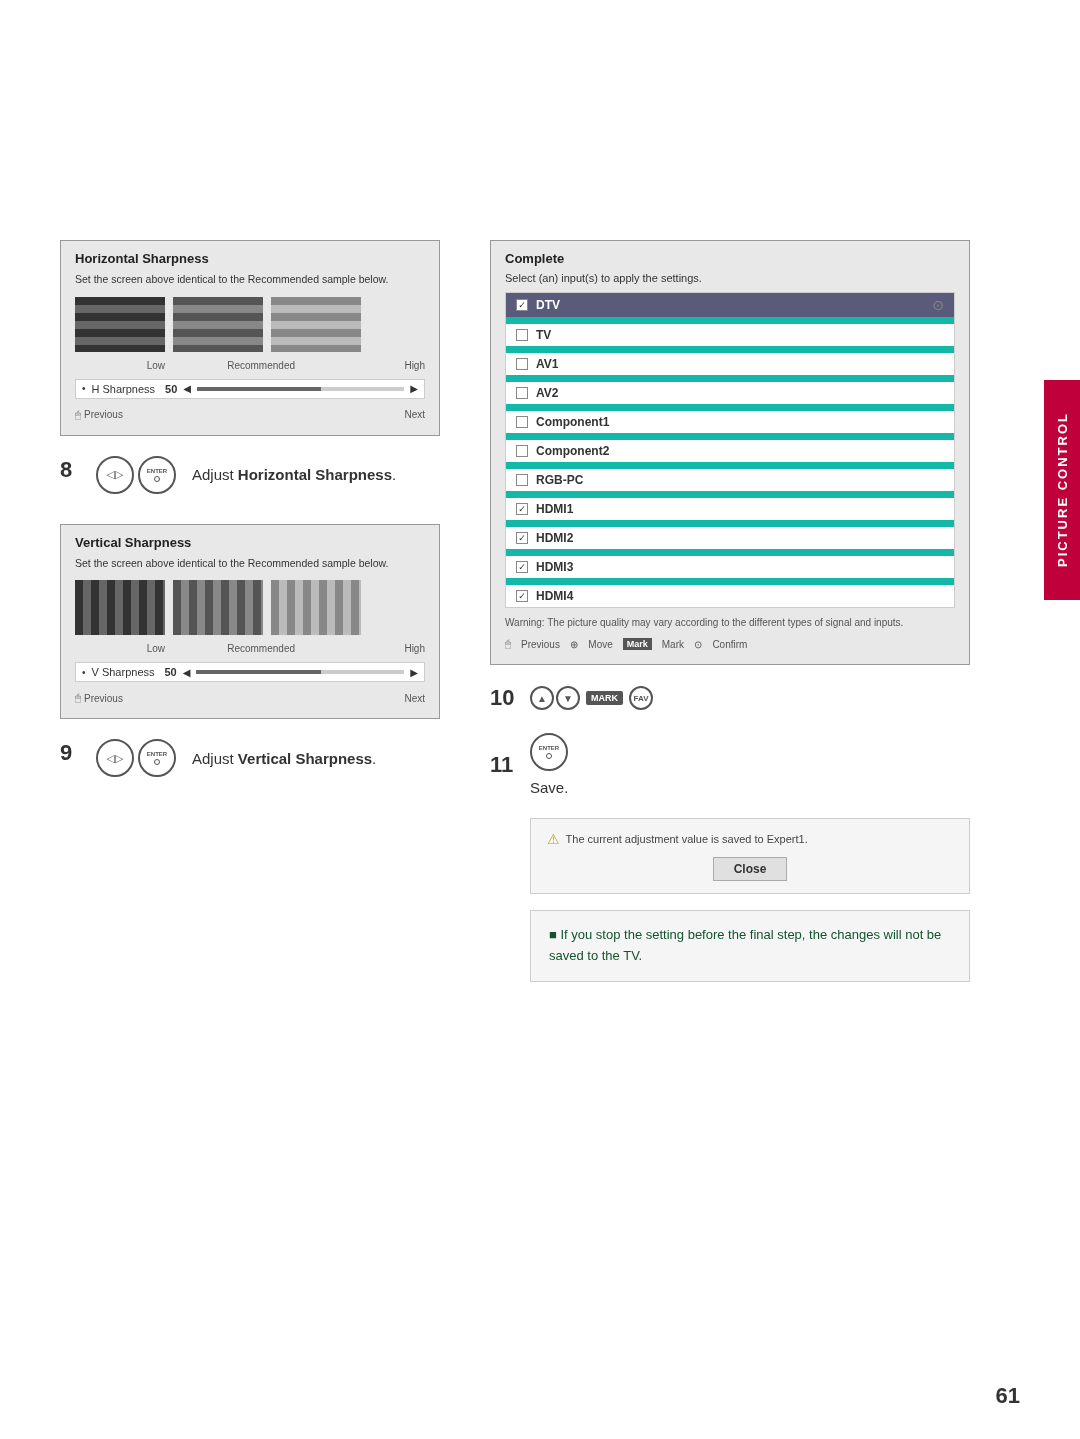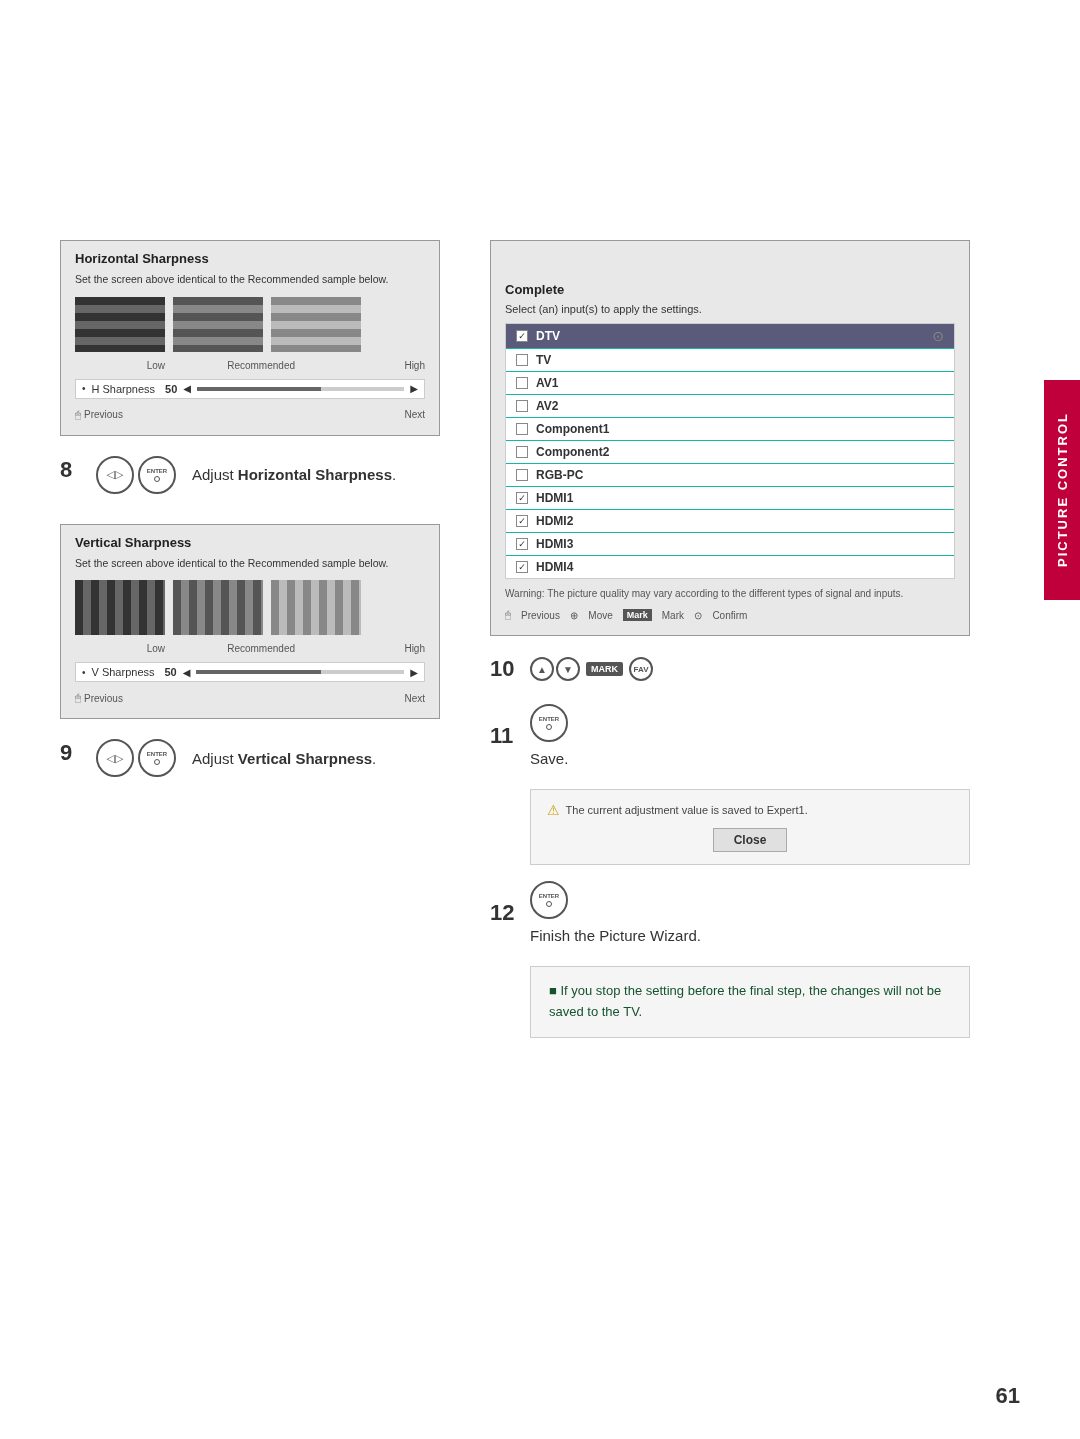--- a/index.html
+++ b/index.html
@@ -294,39 +294,38 @@
       background: #e8e8e8;
       padding: 10px 14px 14px 14px;
       margin-bottom: 20px;
     }
 
     .complete-title {
       font-size: 13px;
       font-weight: bold;
       color: #222;
       margin-bottom: 6px;
-      margin-top: 31px;
     }
 
     .complete-desc {
       font-size: 11px;
       color: #333;
       margin-bottom: 8px;
     }
 
     .input-list {
       border: 1px solid #ccc;
       background: #fff;
     }
 
     .input-row {
       display: flex;
       align-items: center;
       padding: 4px 10px;
-      border-bottom: 1px solid #14b8a6;
+      border-bottom: 7px solid #14b8a6;
       font-size: 12px;
       color: #333;
     }
 
     .input-row:last-child { border-bottom: none; }
 
     .input-row.selected {
       background: #5a5a7a;
       color: #fff;
     }
@@ -705,30 +704,20 @@
       </div>
 
       <div class="save-box">
         <div class="save-box-text">
           <span class="warn-icon">⚠</span>
           <span>The current adjustment value is saved to Expert1.</span>
         </div>
         <button class="close-btn">Close</button>
       </div>
 
-      <div class="right-step">
-        <span class="right-step-num">12</span>
-        <div class="right-step-content">
-          <div class="remote-enter">
-            <span class="enter-label">ENTER</span>
-            <div class="enter-dot"></div>
-          </div>
-          <div class="right-step-text">Finish the Picture Wizard.</div>
-        </div>
-      </div>
 
       <div class="note-box">
         <span>■  If you stop the setting before the final step, the changes will not be saved to the TV.</span>
       </div>
 
     </div>
 
   </div>
 
   <div class="page-num">61</div>

